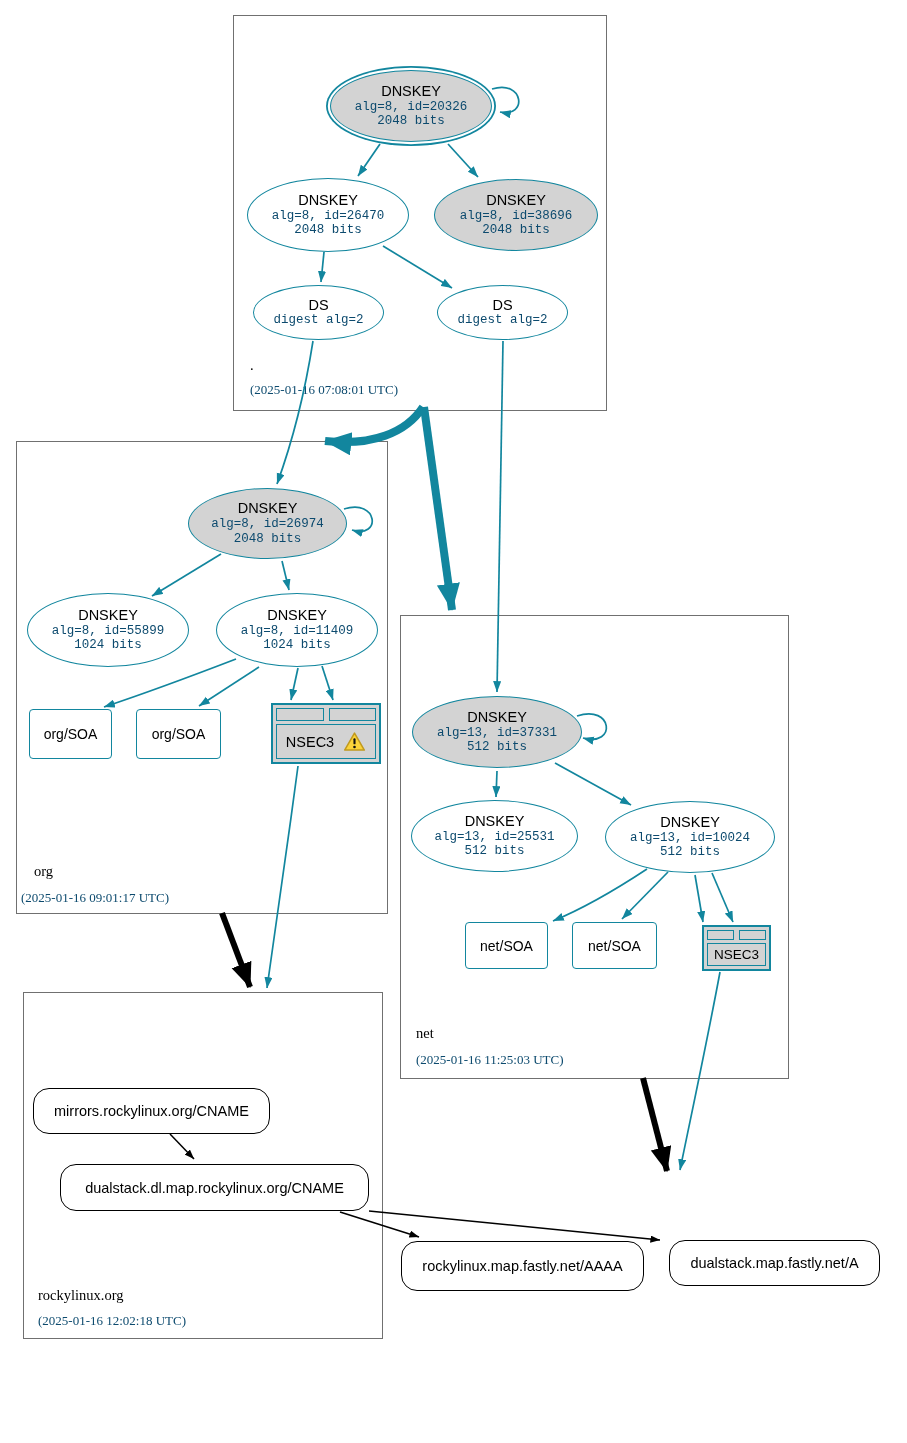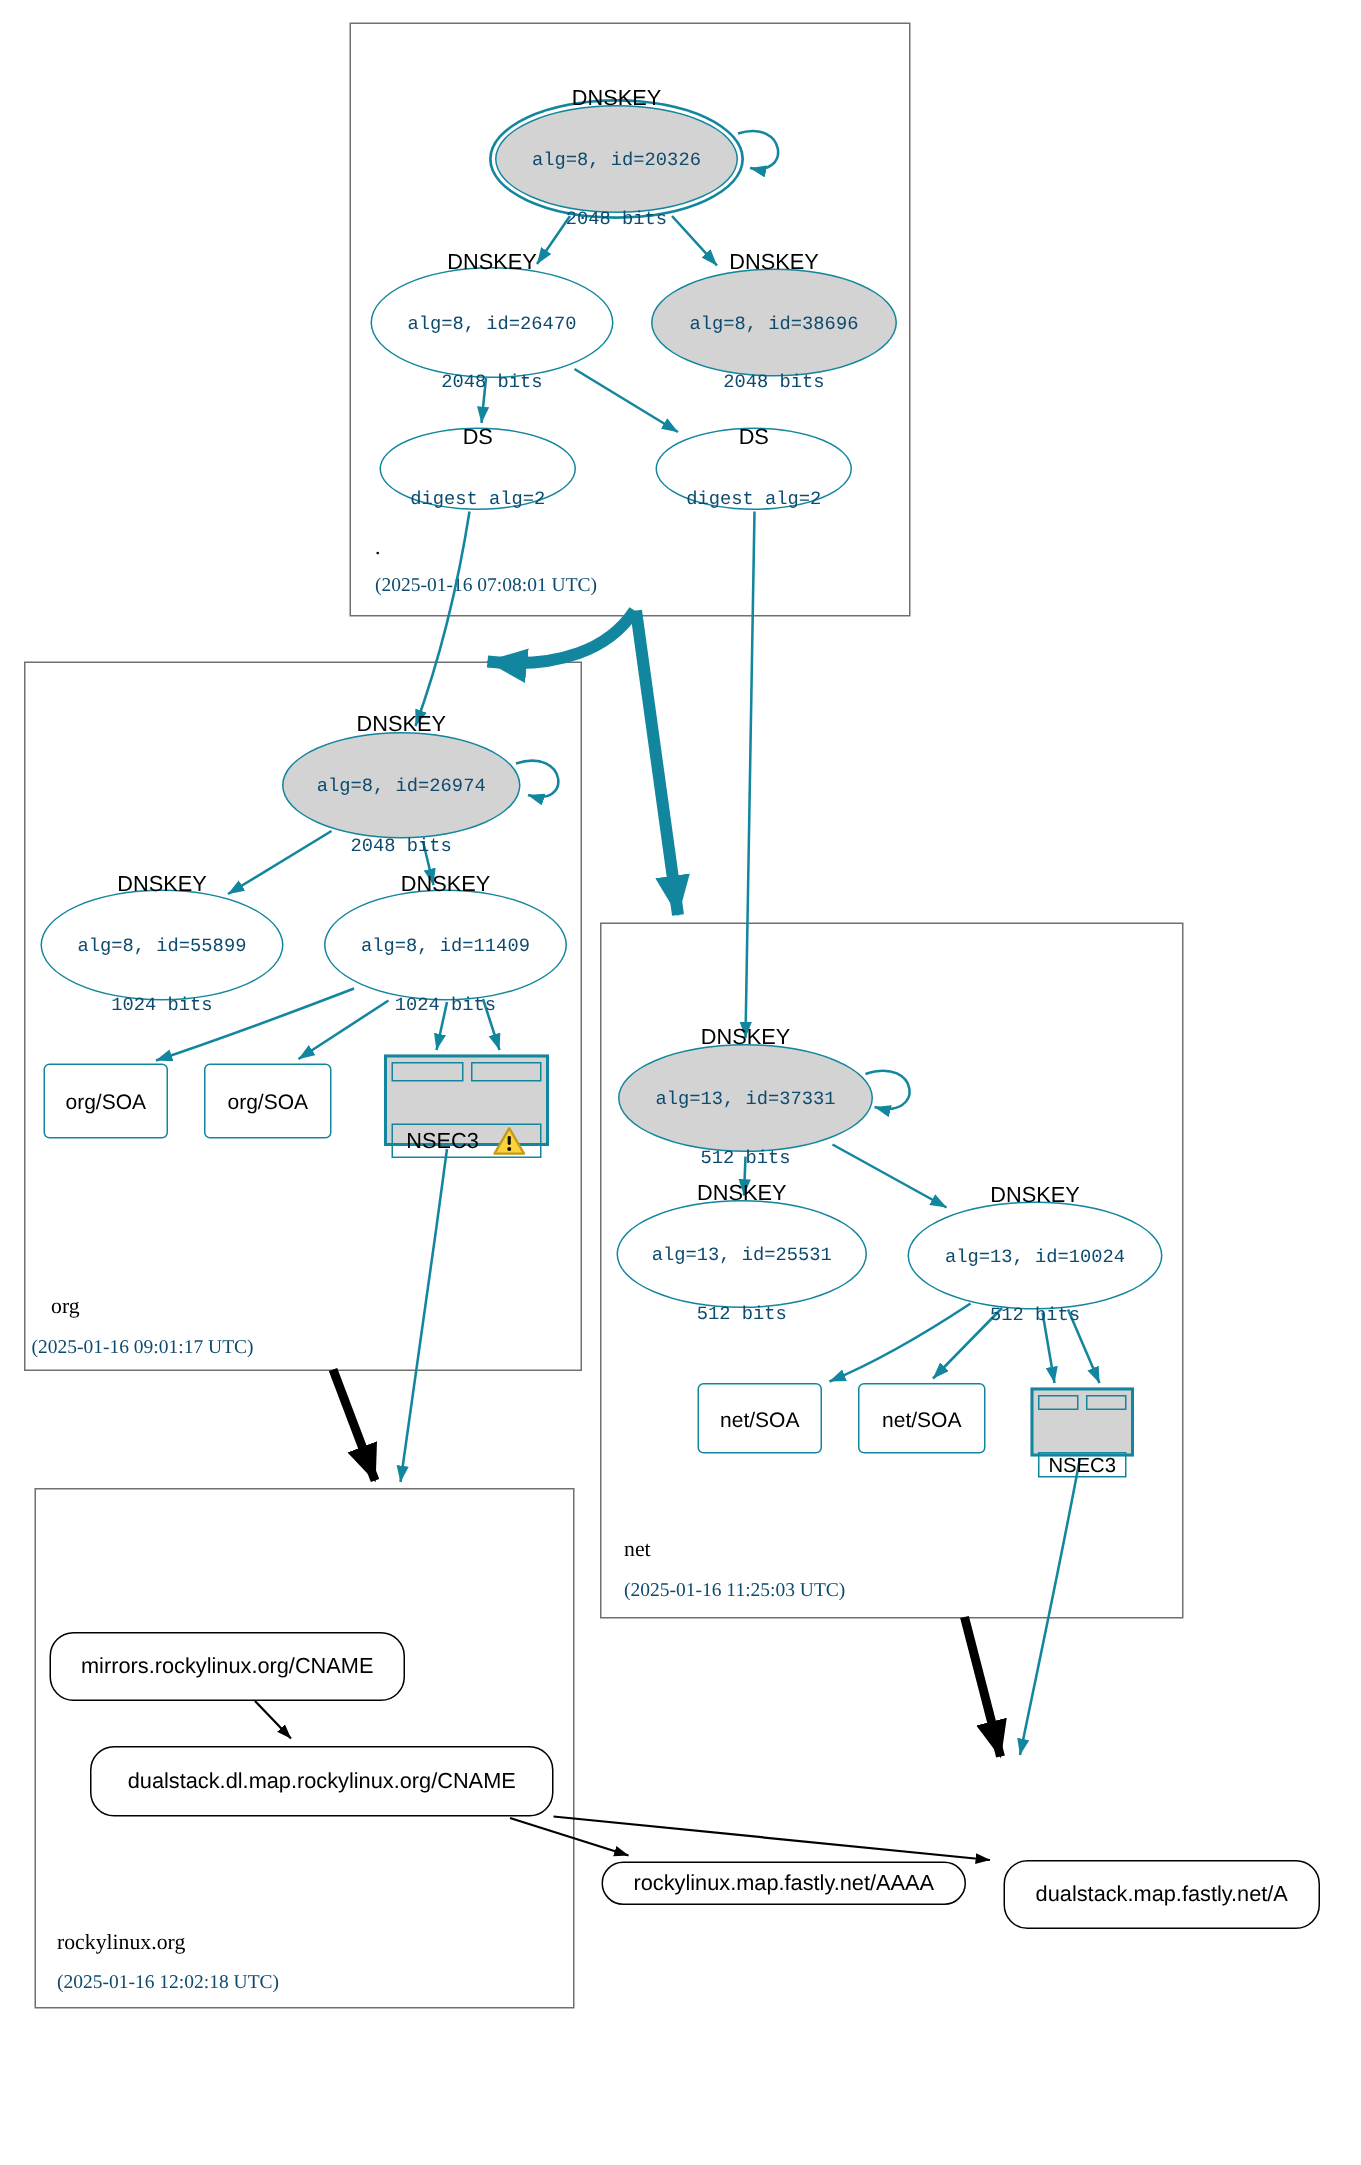--- a/index.html
+++ b/index.html
@@ -2,31 +2,31 @@
 <html><head>
 <meta charset="utf-8">
 <style>
   html,body{margin:0;padding:0;background:#ffffff;}
   .stage{position:relative;width:907px;height:1443px;background:#fff;
          font-family:"Liberation Sans",sans-serif;--teal:#12869E;overflow:hidden;}
   .box{position:absolute;border:1px solid #707070;background:#fff;z-index:1;}
   .zname{position:absolute;font-family:"Liberation Serif",serif;font-size:14.5px;color:#000;white-space:nowrap;}
   .ztime{position:absolute;font-family:"Liberation Serif",serif;font-size:13px;color:#0c4a6e;white-space:nowrap;}
   svg.edges{position:absolute;left:0;top:0;z-index:5;pointer-events:none;}
-  .node{position:absolute;z-index:10;box-sizing:border-box;gap:25px;}
+  .node{position:absolute;z-index:10;box-sizing:border-box;}
   .ell{border:1.8px solid var(--teal);border-radius:50%;background:#fff;display:flex;
        flex-direction:column;align-items:center;justify-content:center;text-align:center;}
   .ell.gray{background:#D3D3D3;}
   .ell.dbl{box-shadow:0 0 0 2.2px #fff,0 0 0 4px var(--teal);}
   .nt{font-size:14.5px;line-height:1.15;color:#000;}
   .nd{font-family:Liberation Mono, monospace;font-size:12.5px;line-height:1.18;color:#0c4a6e;white-space:nowrap;}
   .rr{border:1.7px solid var(--teal);border-radius:4px;background:#fff;display:flex;
       align-items:center;justify-content:center;font-size:14px;color:#000;white-space:nowrap;}
   .rr.blk{border:1.8px solid #000;border-radius:16px;font-size:14.5px;}
-  .nsec3{border:2.6px solid var(--teal);background:#D3D3D3;padding:3px;display:flex;flex-direction:column;}
+  .nsec3{border:2.6px solid var(--teal);background:#D3D3D3;padding:3px;display:flex;flex-direction:column;margin-left:15px;}
   .n3h{display:flex;gap:5px;margin-bottom:3px;}
   .n3c{flex:1;border:1.6px solid var(--teal);background:#D3D3D3;}
   .org-n3 .n3c{height:11px;}
   .net-n3 .n3c{height:8px;}
   .n3b{flex:1;border:1.6px solid var(--teal);display:flex;align-items:center;justify-content:center;gap:9px;
        font-size:14.5px;color:#000;}
   .net-n3 .n3b{font-size:13.5px;}
 </style>
 </head>
 <body>
@@ -196,20 +196,20 @@
     </div>
   </div>
 
   <div class="node rr blk" style="left:60px;top:1164px;width:309px;height:47px">
     <span>dualstack.dl.map.rockylinux.org/CNAME</span>
   </div>
   <div class="node rr blk" style="left:33px;top:1088px;width:237px;height:46px">
     <span>mirrors.rockylinux.org/CNAME</span>
   </div>
 
-  <div class="node rr blk" style="left:401px;top:1241px;width:243px;height:29px">
+  <div class="node rr blk" style="left:401px;top:1241px;width:243px;height:50px">
     <span>rockylinux.map.fastly.net/AAAA</span>
   </div>
   <div class="node rr blk" style="left:669px;top:1240px;width:211px;height:46px">
     <span>dualstack.map.fastly.net/A</span>
   </div>
 
 </div>
 
 </body></html>

